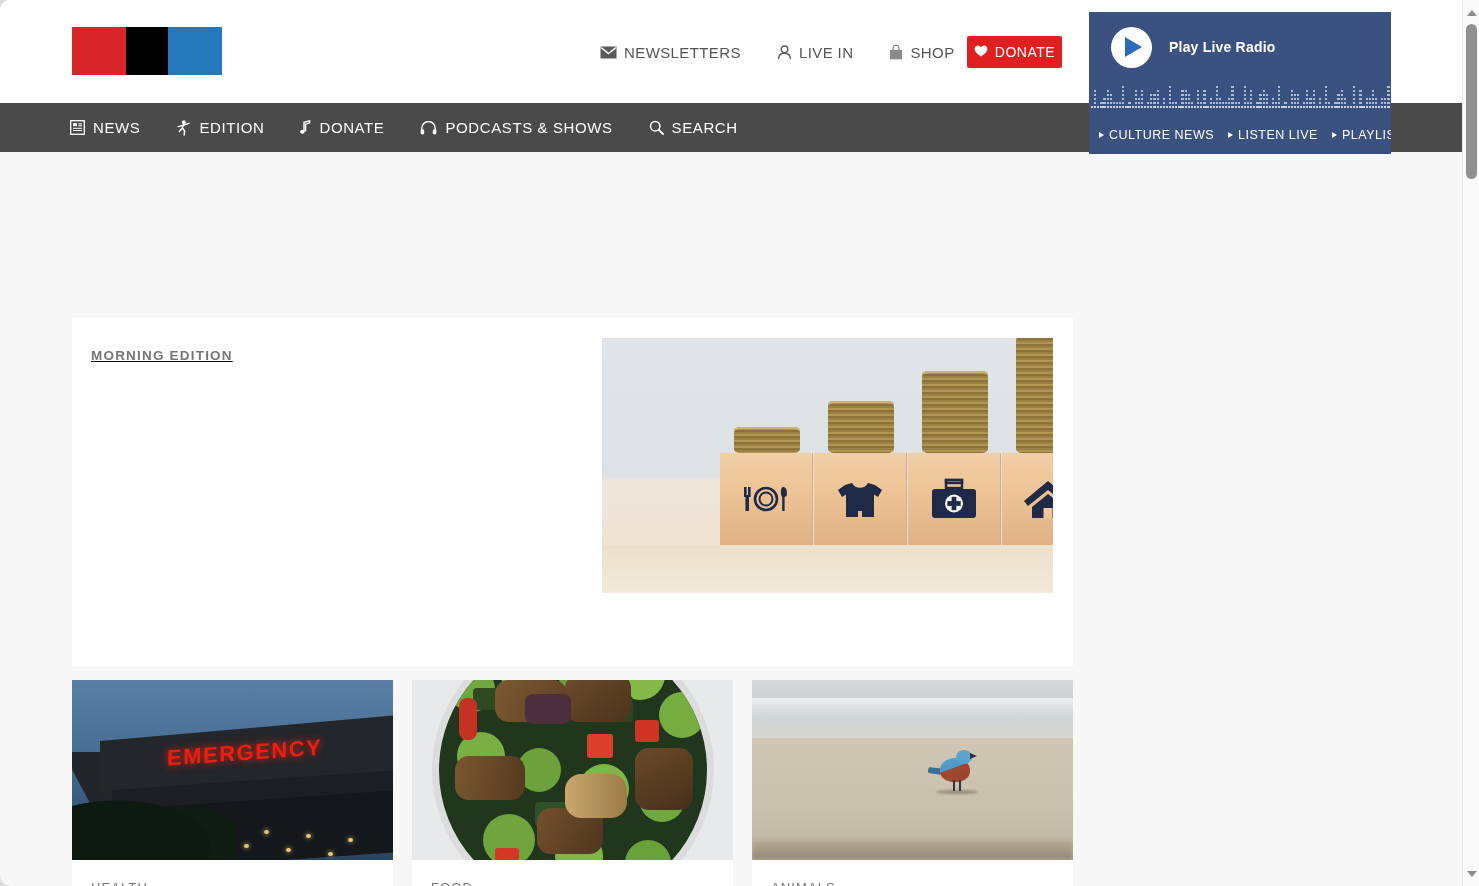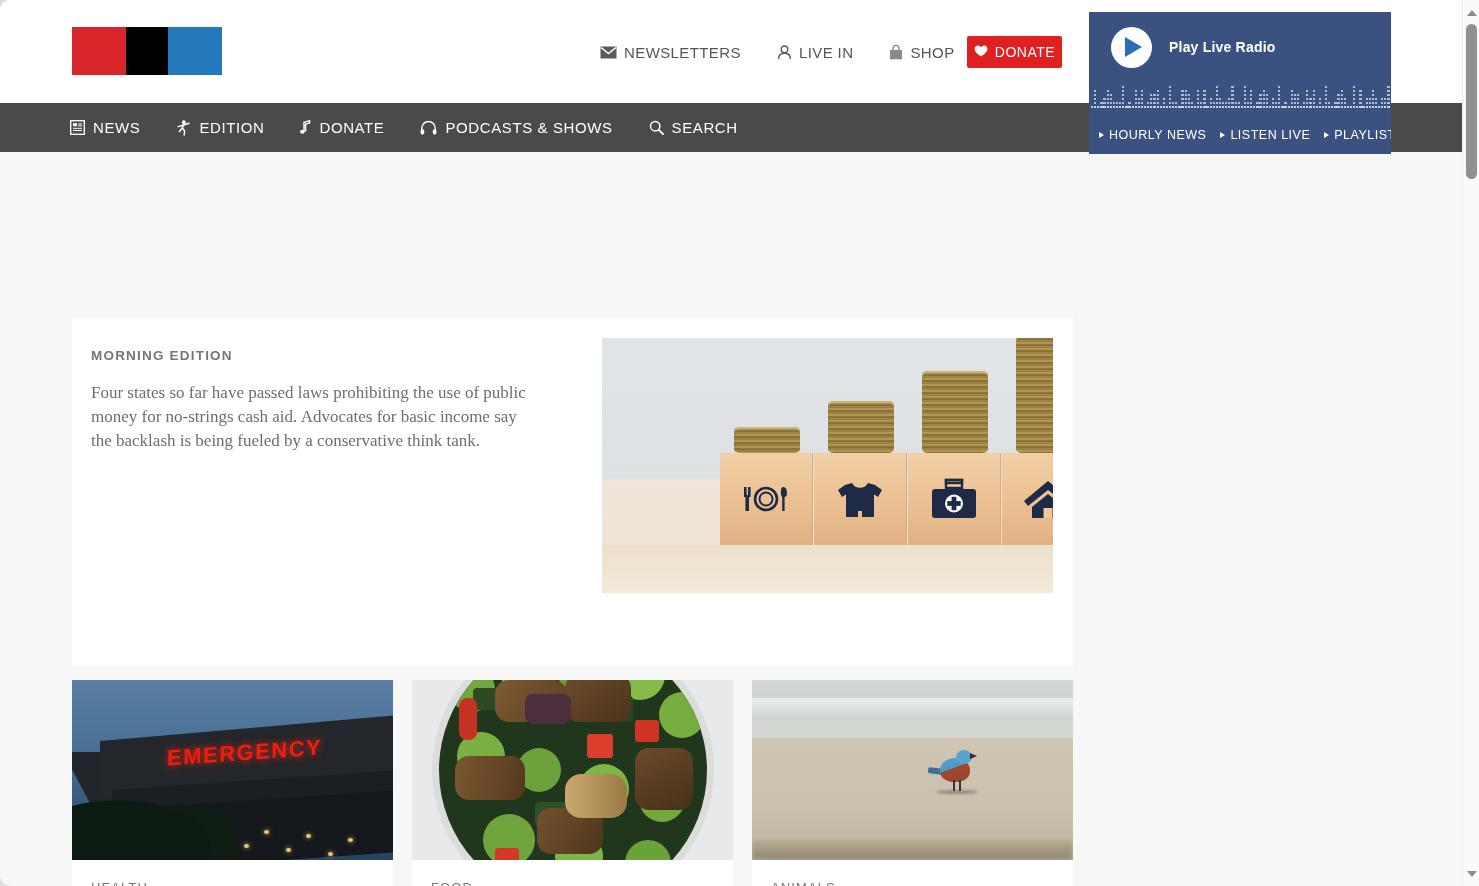--- a/index.html
+++ b/index.html
@@ -192,21 +192,21 @@
     padding: 0;
   }
 
   
   #lead-card {
     position: absolute;
     left: 72px; top: 166px;
     width: 1001px; height: 348px;
     background: #ffffff;
   }
-  #lead-inner { position: relative; padding: 30px 0 0 19px; }
+  #lead-inner { position: relative; padding: 30px 0 0 19px; text-decoration: underline; }
   .kicker {
     color: #767676;
     font-size: 13.5px;
     letter-spacing: 1.2px;
     font-weight: bold;
     text-transform: uppercase;
   }
   #lead-title {
     margin: 18px 0 0 0;
     width: 460px;
@@ -961,39 +961,38 @@
         <span style="position: absolute; width: 2.2px; height: 2.2px; background: rgb(201, 211, 228); left: 281.8px; bottom: 0px;"></span>
         <span style="position: absolute; width: 2.2px; height: 2.2px; background: rgb(201, 211, 228); left: 284.92px; bottom: 0px;"></span>
         <span style="position: absolute; width: 2.2px; height: 2.2px; background: rgb(201, 211, 228); left: 288.04px; bottom: 0px;"></span>
         <span style="position: absolute; width: 2.2px; height: 2.2px; background: rgb(201, 211, 228); left: 291.16px; bottom: 0px;"></span>
         <span style="position: absolute; width: 2.2px; height: 2.2px; background: rgb(201, 211, 228); left: 294.28px; bottom: 0px;"></span>
         <span style="position: absolute; width: 2.2px; height: 2.2px; background: rgb(201, 211, 228); left: 297.4px; bottom: 0px;"></span>
       </div>
     <div id="radio-links">
       <a class="radio-link" href="#">
         <span class="caret"></span>
-        <span>HOURLY NEWS</span>
+        <span>CULTURE NEWS</span>
       </a>
       <a class="radio-link" href="#">
         <span class="caret"></span>
         <span>LISTEN LIVE</span>
       </a>
       <a class="radio-link" href="#">
         <span class="caret"></span>
         <span>PLAYLIST</span>
       </a>
     </div>
   </div>
 
   <div id="content">
 
     <div id="lead-card">
       <div id="lead-inner">
         <div class="kicker">MORNING EDITION</div>
-        <p id="lead-teaser">Four states so far have passed laws prohibiting the use of public money for no-strings cash aid. Advocates for basic income say the backlash is being fueled by a conservative think tank.</p>
       </div>
 
 
       <div id="lead-photo">
         <div id="photo-floor"></div>
 
         <div class="coin-block" style="left:118px">
           <div class="coins" style="height:26px"></div>
           <div class="blockface">
             <svg width="50" height="30" viewBox="0 0 50 30">

